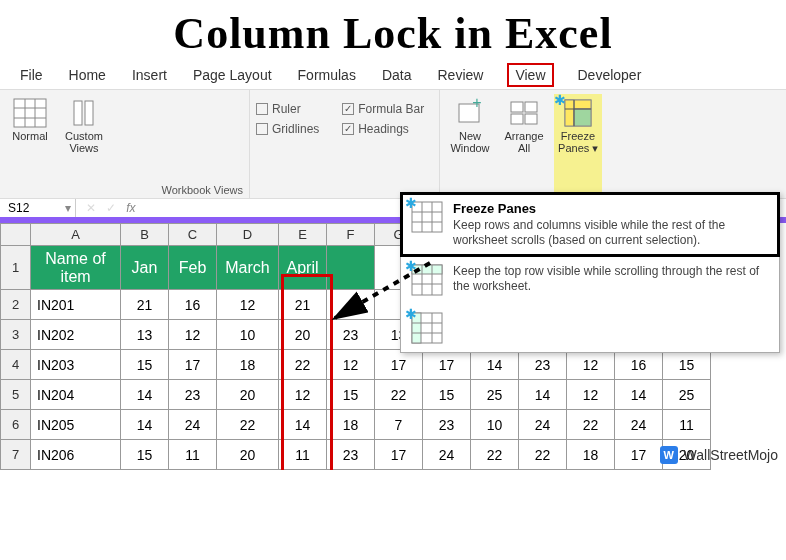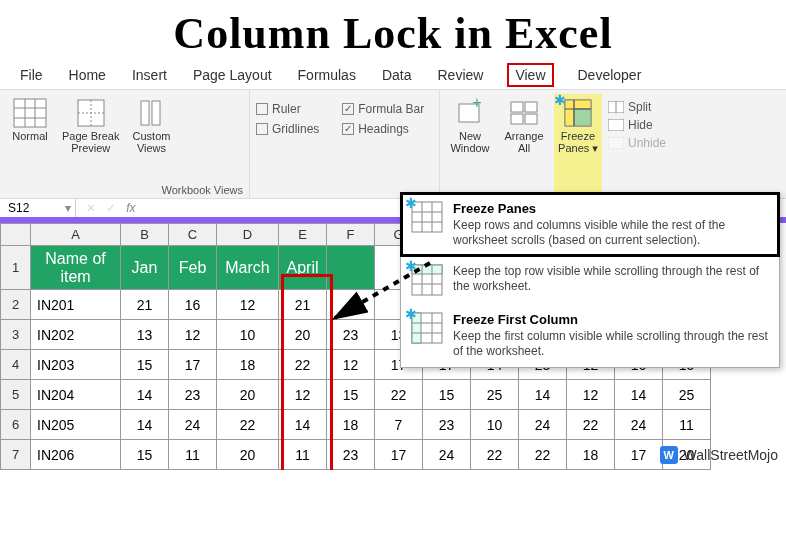--- a/index.html
+++ b/index.html
@@ -199,29 +199,20 @@
     <div class="rbn-btns">
       <div class="rbn-btn">
         <svg width="34" height="30">
             <rect x="1" y="1" width="32" height="28" fill="#fff" stroke="#888"></rect>
             <line x1="1" y1="10" x2="33" y2="10" stroke="#888"></line>
             <line x1="1" y1="20" x2="33" y2="20" stroke="#888"></line>
             <line x1="12" y1="1" x2="12" y2="29" stroke="#888"></line>
             <line x1="22" y1="1" x2="22" y2="29" stroke="#888"></line>
           </svg>
         <span>Normal</span>
-      </div>
-      <div class="rbn-btn">
-        <svg width="30" height="30">
-            <rect x="2" y="2" width="26" height="26" fill="#fff" stroke="#888"></rect>
-            <line x1="2" y1="15" x2="28" y2="15" stroke="#888" stroke-dasharray="2 2"></line>
-            <line x1="15" y1="2" x2="15" y2="28" stroke="#888" stroke-dasharray="2 2"></line>
-          </svg>
-        <span style="white-space:pre-line">Page Break
-Preview</span>
       </div>
       <div class="rbn-btn">
         <svg width="26" height="30">
             <rect x="3" y="3" width="8" height="24" fill="#fff" stroke="#888"></rect>
             <rect x="14" y="3" width="8" height="24" fill="#fff" stroke="#888"></rect>
           </svg>
         <span style="white-space:pre-line">Custom
 Views</span>
       </div>
     </div>
@@ -276,41 +267,20 @@
             <rect x="2" y="2" width="26" height="26" fill="#fff" stroke="#888"></rect>
             <rect x="2" y="2" width="26" height="9" fill="#ffe760" stroke="#888"></rect>
             <rect x="2" y="2" width="9" height="26" fill="#ffe760" stroke="#888"></rect>
             <rect x="11" y="11" width="17" height="17" fill="#9fd69f" stroke="#888"></rect>
             <line x1="2" y1="11" x2="28" y2="11" stroke="#555"></line>
             <line x1="11" y1="2" x2="11" y2="28" stroke="#555"></line>
           </svg>
         <span style="white-space:pre-line"><span>Freeze
 Panes</span> <span>▾</span></span>
       </div>
-      <div class="sidelist">
-        <div class="sideitem">
-            <svg width="16" height="12">
-              <rect x="0" y="0" width="16" height="12" fill="#fff" stroke="#888"></rect>
-              <line x1="8" y1="0" x2="8" y2="12" stroke="#888"></line>
-            </svg>
-            <span>Split</span>
-          </div>
-        <div class="sideitem">
-            <svg width="16" height="12">
-              <rect x="0" y="0" width="16" height="12" fill="#fff" stroke="#888"></rect>
-            </svg>
-            <span>Hide</span>
-          </div>
-        <div class="sideitem" style="opacity:.45">
-            <svg width="16" height="12">
-              <rect x="0" y="0" width="16" height="12" fill="#fff" stroke="#ccc"></rect>
-            </svg>
-            <span>Unhide</span>
-          </div>
-      </div>
     </div>
   </div>
 </div>
 
 <div class="dropdown" style="left:400px; top:192px">
   <div class="dd-item sel">
     <div class="dd-icon"><span class="dd-star">✱</span><svg width="32" height="32">
           <rect x="1" y="1" width="30" height="30" fill="#fff" stroke="#888"></rect>
           <line x1="1" y1="11" x2="31" y2="11" stroke="#888"></line>
           <line x1="1" y1="21" x2="31" y2="21" stroke="#888"></line>
@@ -335,24 +305,20 @@
       </div>
   </div>
   <div class="dd-item">
     <div class="dd-icon"><span class="dd-star">✱</span><svg width="32" height="32">
           <rect x="1" y="1" width="30" height="30" fill="#fff" stroke="#888"></rect>
           <rect x="1" y="1" width="9" height="30" fill="#dfe" stroke="#888"></rect>
           <line x1="1" y1="11" x2="31" y2="11" stroke="#888"></line>
           <line x1="1" y1="21" x2="31" y2="21" stroke="#888"></line>
           <line x1="21" y1="1" x2="21" y2="31" stroke="#888"></line>
         </svg></div>
-    <div class="dd-txt">
-        <div class="dd-title">Freeze First Column</div>
-        <div class="dd-desc">Keep the first column visible while scrolling through the rest of the worksheet.</div>
-      </div>
   </div>
 </div>
 
 <svg class="arrow" style="left:320px; top:258px">
   <defs>
       <marker id="ah" markerWidth="10" markerHeight="10" refX="8" refY="3" orient="auto">
         <path d="M0,0 L9,3 L0,6 Z" fill="#000"></path>
       </marker>
     </defs>
   <line x1="110" y1="5" x2="15" y2="60" stroke="#000" stroke-width="4" stroke-dasharray="6 6" marker-end="url(#ah)"></line>

